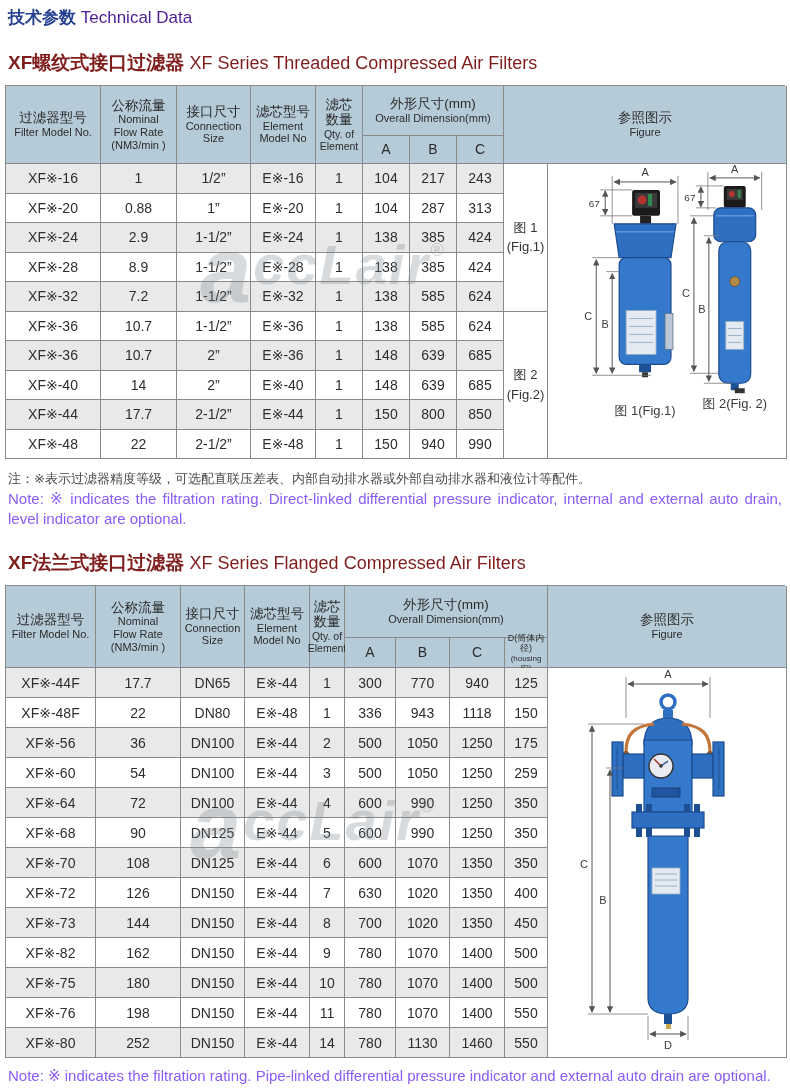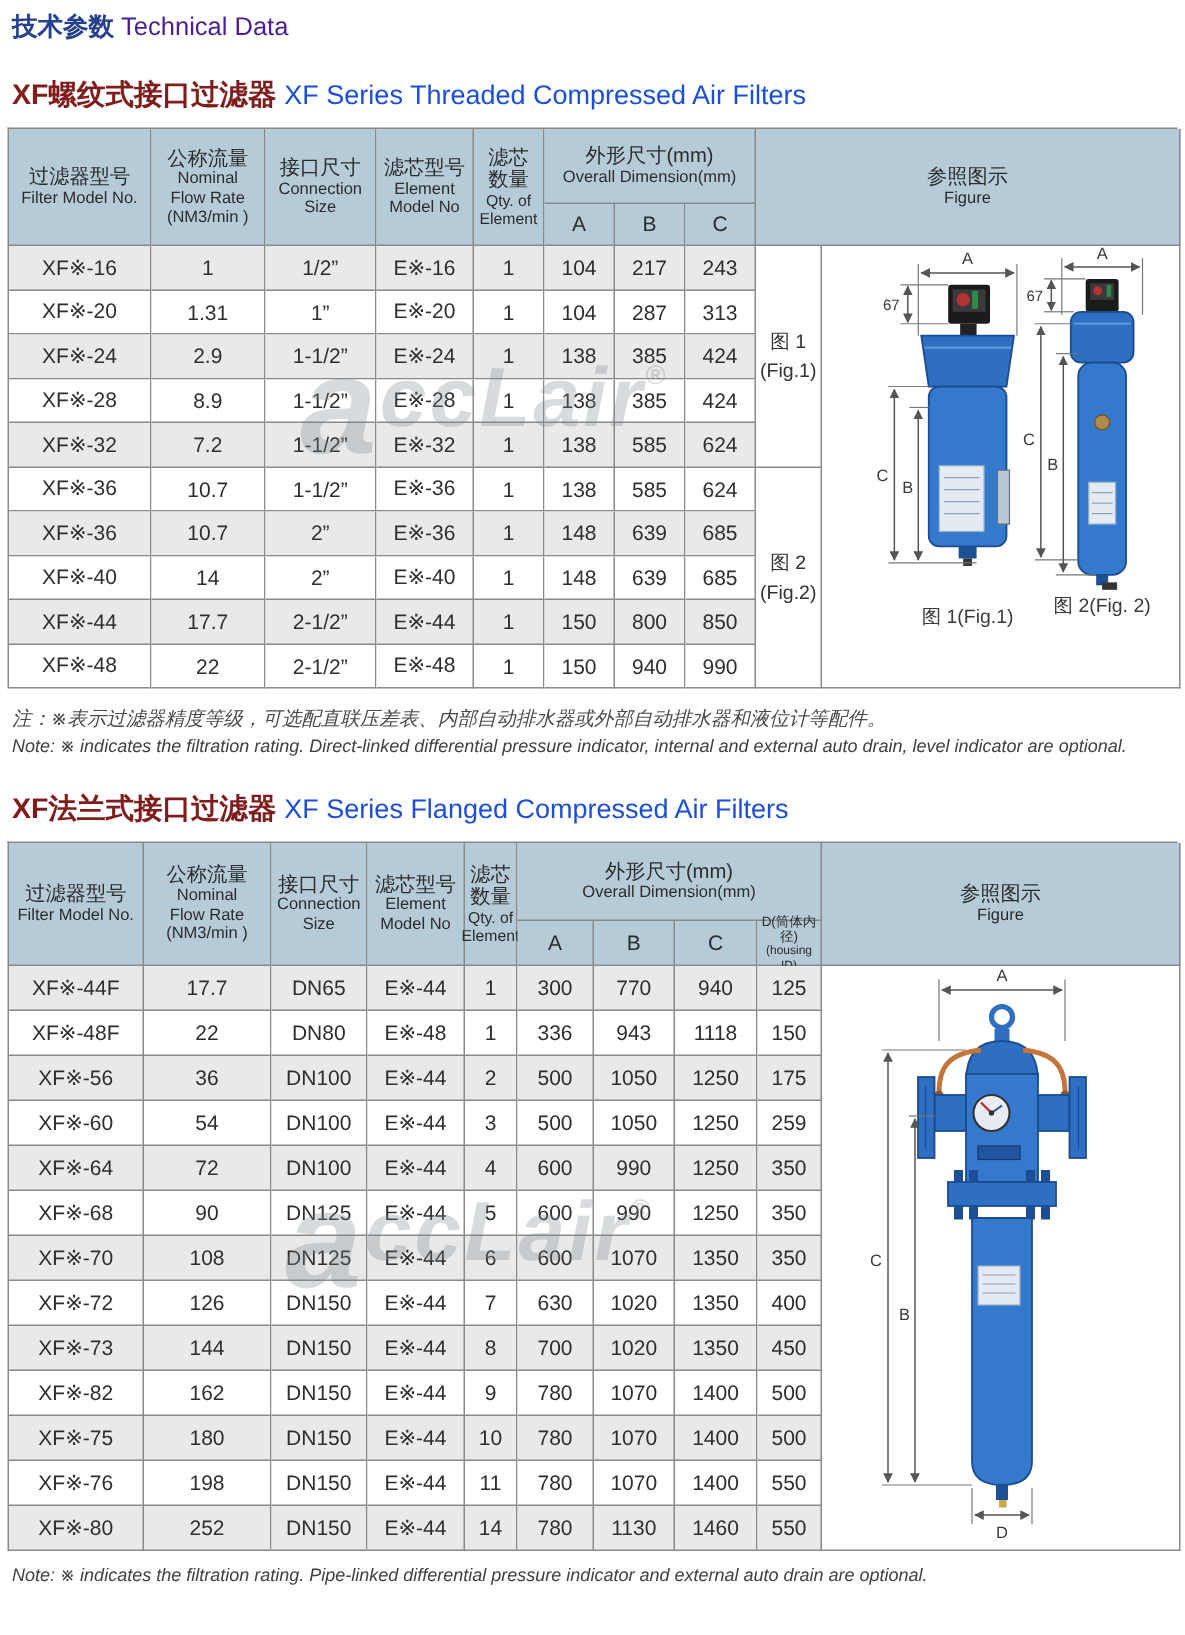--- a/index.html
+++ b/index.html
@@ -10,21 +10,21 @@
     color:#333; overflow:hidden;
   }
   .page { position:relative; width:790px; height:1090px; padding:4px 5px 0 5px; }
 
   
   .doc-title { font-size:17px; margin:2px 0 0 3px; }
   .doc-title .zh { font-weight:bold; color:#24408e; }
   .doc-title .en { font-weight:normal; color:#4c1d95; }
   .sec-heading { margin:21px 0 9px 3px; font-size:19px; }
   .sec-heading .zh { font-weight:bold; color:#7f1d1d; }
-  .sec-heading .en { font-weight:normal; color:#1d4ed8; font-size:18px; }
+  .sec-heading .en { font-weight:normal; color:#7f1d1d; font-size:18px; }
 
   
   .gtable {
     display:grid; width:780px;
     border-top:1px solid #8a8a8a; border-left:1px solid #8a8a8a;
     background:#fff; position:relative;
   }
   .t1 {
     grid-template-columns: 95px 76px 74px 65px 47px 47px 47px 47px 44px 1fr;
     grid-template-rows: 50px 28px repeat(10, 29.5px);
@@ -64,23 +64,23 @@
   
   .t2 .h-model { grid-area:1/1/3/2; } .t2 .h-flow { grid-area:1/2/3/3; }
   .t2 .h-conn  { grid-area:1/3/3/4; } .t2 .h-elem { grid-area:1/4/3/5; }
   .t2 .h-qty   { grid-area:1/5/3/6; } .t2 .h-dim  { grid-area:1/6/2/10; }
   .t2 .h-a { grid-area:2/6/3/7; } .t2 .h-b { grid-area:2/7/3/8; }
   .t2 .h-c { grid-area:2/8/3/9; } .t2 .h-d { grid-area:2/9/3/10; }
   .t2 .h-fig { grid-area:1/10/3/11; }
   .t2 .figcell { grid-area:3/10/16/11; }
 
   
-  .note { margin:10px 3px 0 3px;font-style:italic; }
+  .note { margin:10px 3px 0 3px; }
   .note .zh { font-size:13px; color:#4a4a4a; line-height:1.5; }
-  .note .en { font-size:12px; color:#404040; line-height:1.35; text-align:justify; }
+  .note .en { font-size:15px; color:#8b5cf6; line-height:1.35; text-align:justify; }
 
   
   .watermark {
     position:absolute; pointer-events:none; z-index:5;
     font-style:italic; font-weight:bold; letter-spacing:2px;
     color:rgba(125,135,147,0.30); white-space:nowrap;
   }
   .watermark .swirl { font-size:92px; line-height:0; vertical-align:-18px; }
   .watermark .wmtxt { font-size:56px; }
   .watermark sup { font-size:18px; vertical-align:28px; }
@@ -162,21 +162,21 @@
           <div class="td">XF※-16</div>
           <div class="td">1</div>
           <div class="td">1/2”</div>
           <div class="td">E※-16</div>
           <div class="td">1</div>
           <div class="td">104</div>
           <div class="td">217</div>
           <div class="td">243</div>
         </div><div class="trow">
           <div class="td">XF※-20</div>
-          <div class="td">1.31</div>
+          <div class="td">0.88</div>
           <div class="td">1”</div>
           <div class="td">E※-20</div>
           <div class="td">1</div>
           <div class="td">104</div>
           <div class="td">287</div>
           <div class="td">313</div>
         </div><div class="trow">
           <div class="td">XF※-24</div>
           <div class="td">2.9</div>
           <div class="td">1-1/2”</div>

